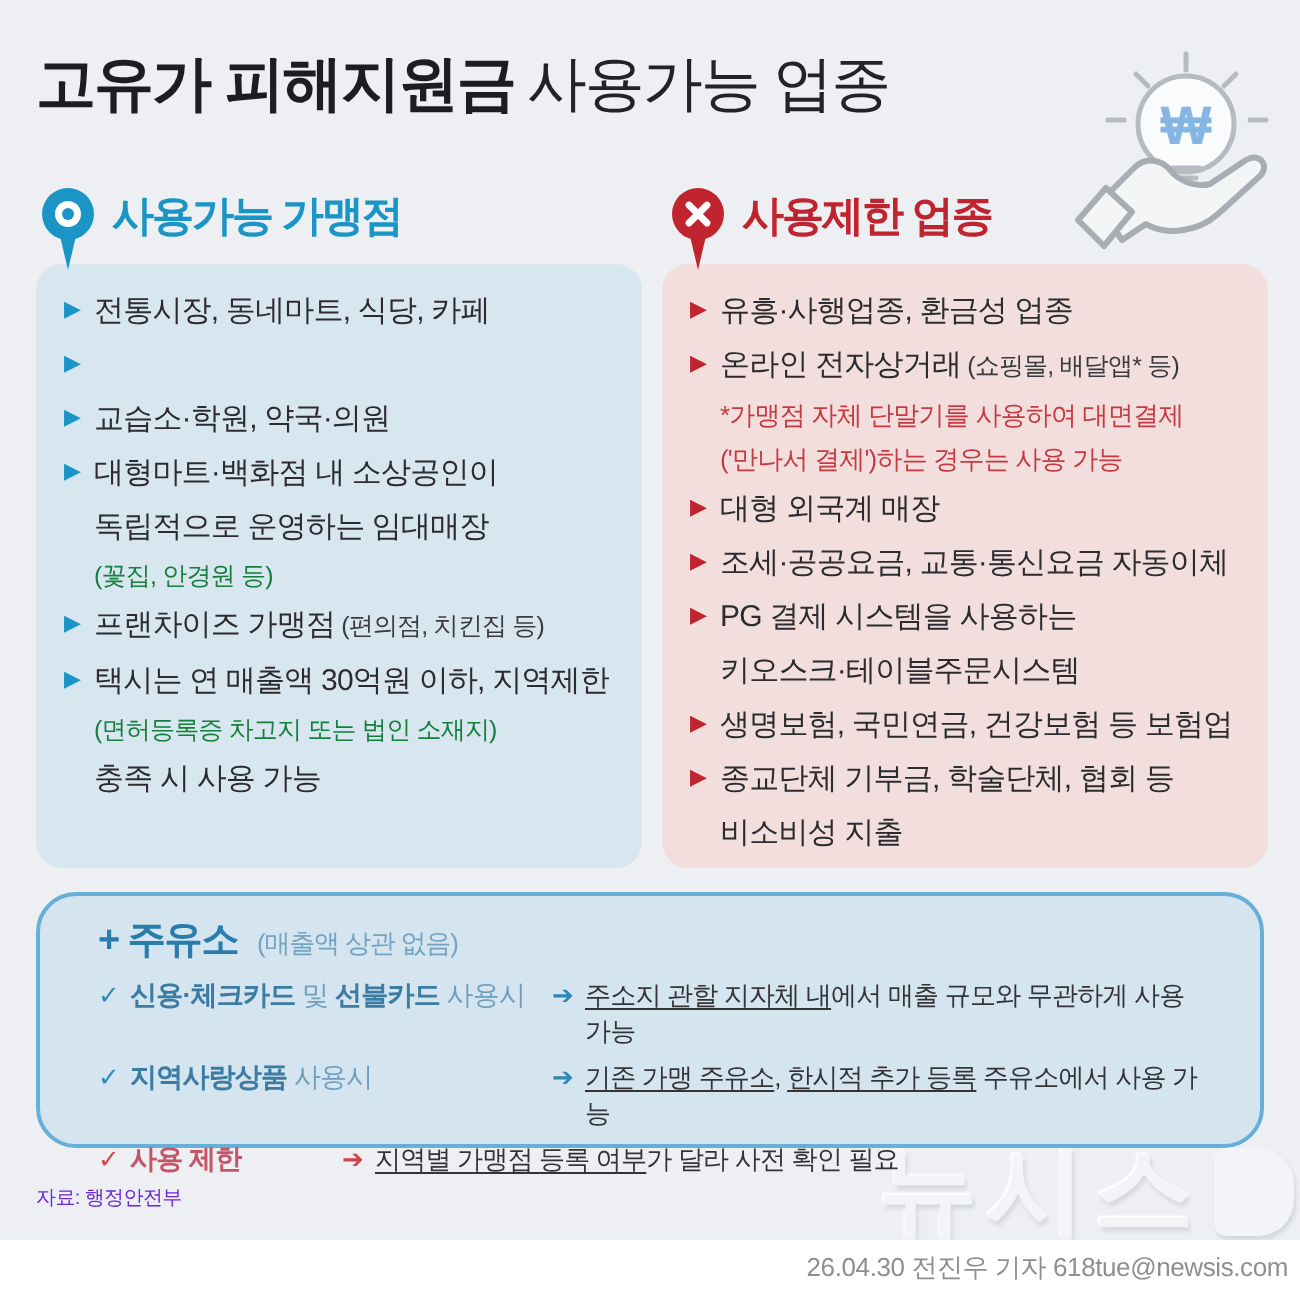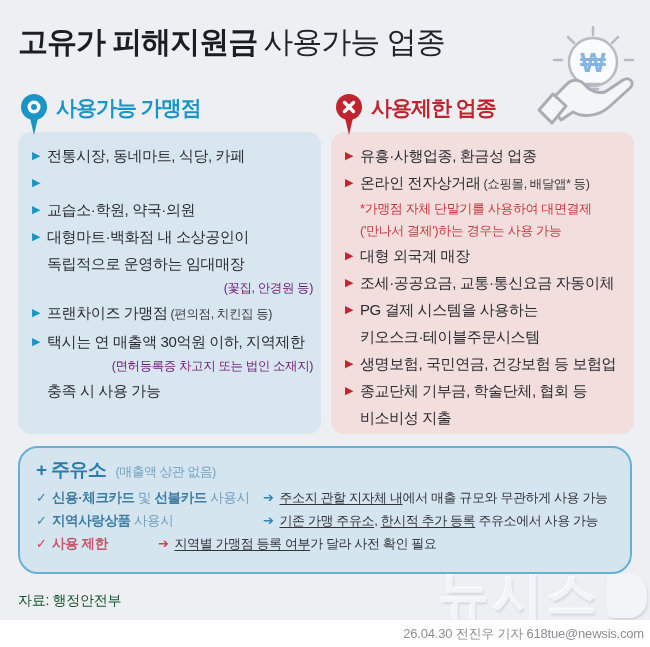--- a/index.html
+++ b/index.html
@@ -20,47 +20,47 @@
   
   .panel{position:absolute;top:132px;width:303px;height:302px;border-radius:13px;
          box-sizing:border-box;padding:10px 8px 0 14px;overflow:hidden;z-index:1;}
   #panel-allowed{left:18px;background:#d8e6f0;}
   #panel-restricted{left:331px;background:#f1dedd;}
   .line{display:flex;letter-spacing:-0.4px;}
   .gutter{flex:none;width:15px;font-size:11px;}
   #panel-allowed .gutter{color:#1b95c6;}
   #panel-restricted .gutter{color:#c0242e;}
   .line.main{font-size:15px;line-height:27px;color:#2b2b30;}
-  .line.sub{font-size:12.5px;line-height:22px;color:#701a75;justify-content:space-between;}
+  .line.sub{font-size:12.5px;line-height:22px;color:#15803d;}
   .line.note{font-size:13px;line-height:22px;color:#c73a42;}
   .small-suffix{font-size:12.5px;color:#3a3a3f;margin-left:3px;text-align:right;}
   
   .gasbox{position:absolute;left:18px;top:446px;width:614px;height:128px;box-sizing:border-box;
-          background:#d5e5f0;border:2px solid #66b0d8;border-radius:20px;padding:10px 16px;z-index:1;}
+          background:#d5e5f0;border:2px solid #66b0d8;border-radius:20px;padding:10px 29px;z-index:1;}
   .gas-head{font-size:18px;letter-spacing:-0.6px;line-height:24px;}
   .gas-plus{font-weight:800;color:#2a7cab;font-size:19px;}
   .gas-title{font-weight:800;color:#2a7cab;font-size:19px;}
   .gas-note{font-size:13px;color:#74a3c1;margin-left:5px;}
   .gas-row{display:flex;align-items:flex-start;margin-top:5px;line-height:18px;letter-spacing:-0.4px;}
   .gas-check{flex:none;width:16px;font-size:13px;font-weight:700;}
   .gas-label{flex:none;font-size:13.5px;}
   #gas-rows .gas-row:nth-child(1) .gas-label{width:205px;}
   #gas-rows .gas-row:nth-child(2) .gas-label{width:205px;}
   #gas-rows .gas-row:nth-child(3) .gas-label{width:100px;}
   .lp-b{font-weight:700;}
   .gas-arrow{flex:none;font-size:13px;font-weight:700;margin:0 6px;}
   .gas-desc{flex:1;font-size:13px;color:#333338;}
   .gas-desc .u{text-decoration:underline;text-underline-offset:2px;}
   .tone-blue .gas-check,.tone-blue .gas-arrow{color:#2f86b8;}
   .tone-blue .lp-b{color:#3c7ca2;}
   .tone-blue .lp-n{color:#6f9fbd;}
   .tone-red .gas-check,.tone-red .gas-arrow{color:#d2434b;}
   .tone-red .lp-b{color:#c4566a;}
   
-  .source{position:absolute;left:18px;top:592px;font-size:14px;color:#14532d;letter-spacing:-0.3px;}
+  .source{position:absolute;left:18px;top:592px;font-size:10px;color:#6d28d9;letter-spacing:-0.3px;}
   .watermark{position:absolute;right:3px;top:562px;display:flex;align-items:center;gap:6px;z-index:0;}
   .wm-text{font-size:50px;font-weight:800;letter-spacing:4px;color:#f3f4f7;
            text-shadow:1px 2px 2px #d4d7dd, -1px -1px 1px #ffffff;}
   .wm-block{width:40px;height:44px;border-radius:6px 18px 18px 6px;background:#f3f4f7;
             box-shadow:1px 2px 2px #d4d7dd;}
   .strip{position:absolute;left:0;top:620px;width:650px;height:27px;background:#ffffff;}
   .credit{position:absolute;right:6px;top:625px;font-size:13px;color:#8e8e93;letter-spacing:-0.2px;}
 </style>
 </head>
 <body>

